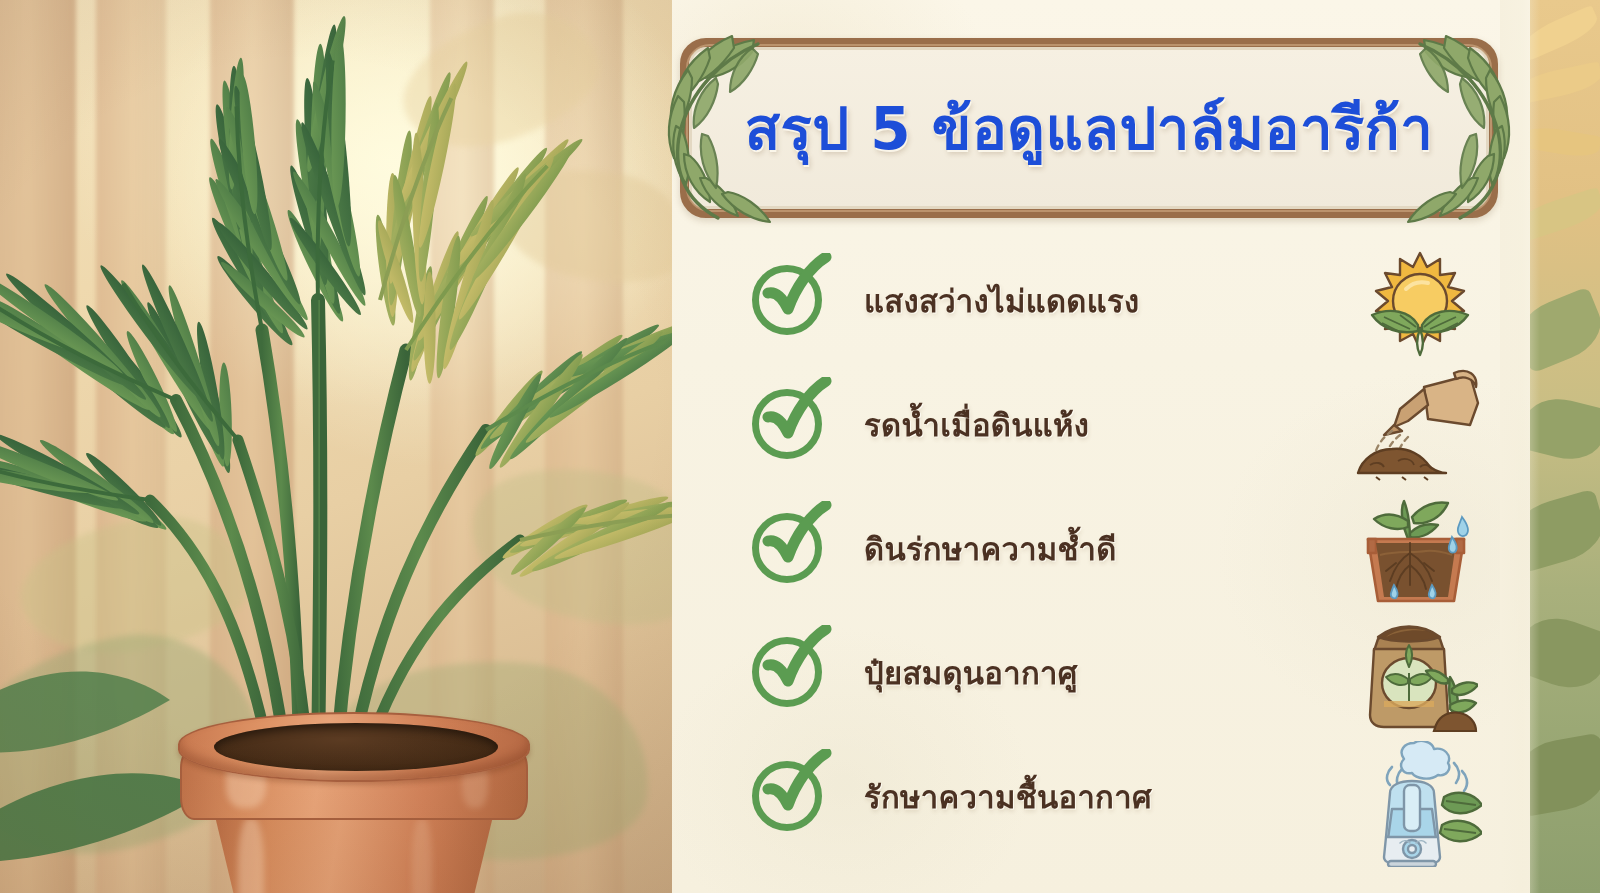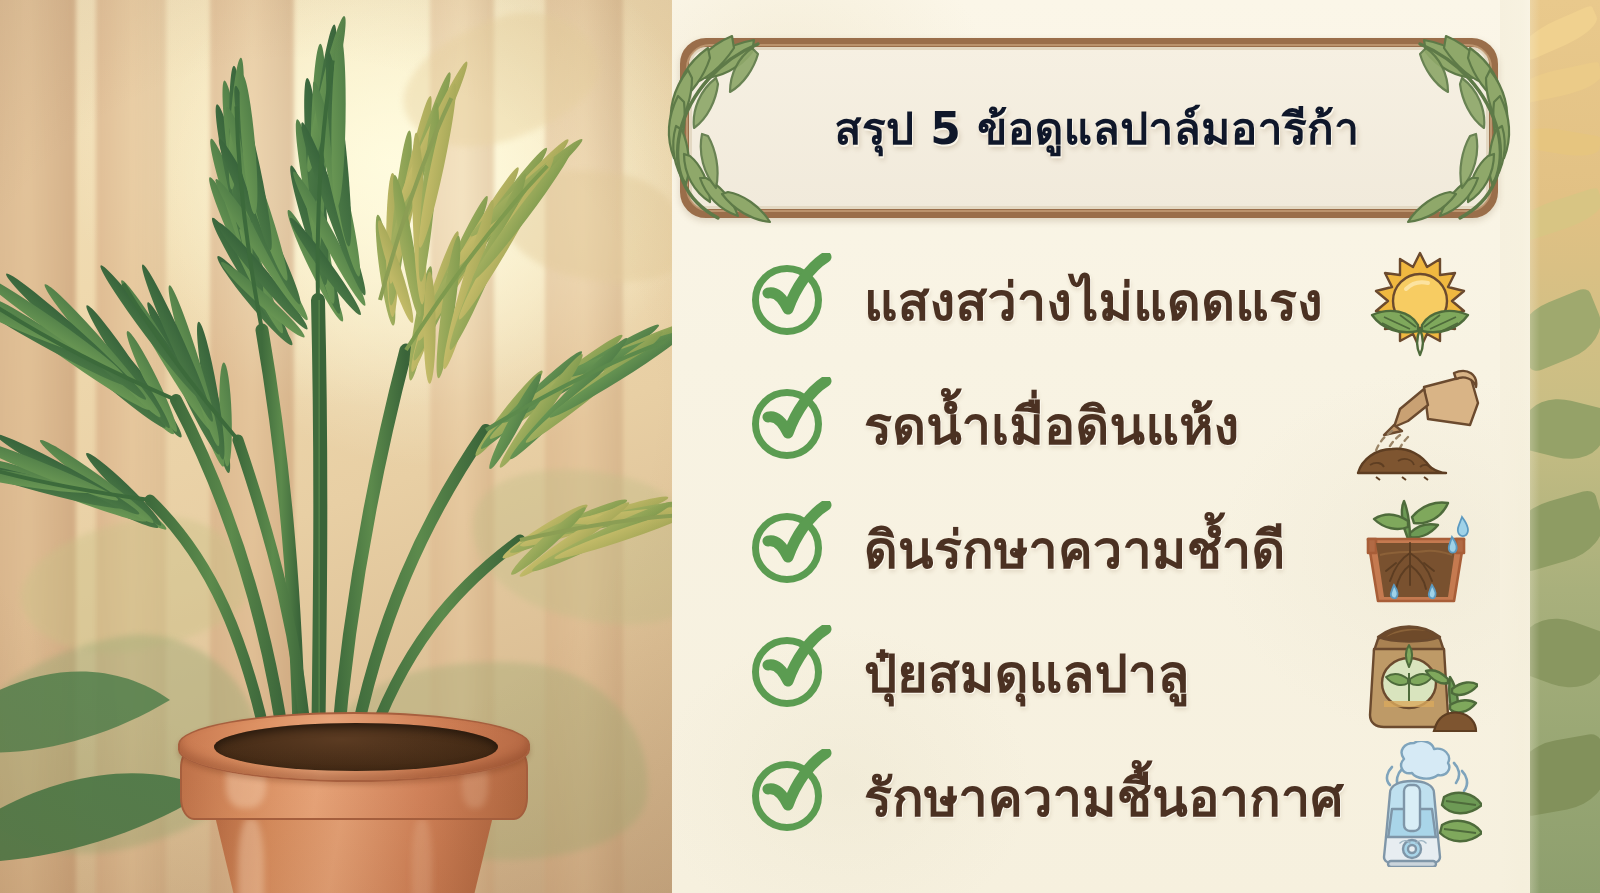--- a/index.html
+++ b/index.html
@@ -60,40 +60,40 @@
                 pointer-events:none; }
 
   
   .plaque { position:absolute; left:680px; top:38px; width:818px; height:180px; }
   .plaque-frame { position:absolute; left:0; top:0; width:818px; height:180px;
                   border:9px solid #9A6E4A; border-radius:26px;
                   background:linear-gradient(180deg,#F6F0E2 0%,#F1EADB 100%);
                   box-shadow:0 3px 7px rgba(120,90,55,.22), inset 0 0 0 3px #E3D8C2; }
   .plaque-frame::before { content:""; position:absolute; left:-3px; top:-3px; right:-3px; bottom:-3px;
                   border:2px solid #C5A079; border-radius:24px; opacity:.75; }
-  .plaque-title { position:absolute; left:8px; top:0; width:818px; height:180px;
+  .plaque-title { position:absolute; left:0; top:0; width:818px; height:180px;
                   display:flex; align-items:center; justify-content:center;
                   font-family:"DejaVu Sans","Liberation Sans",sans-serif;
-                  font-size:44px; font-weight:700; color:#0f172a; letter-spacing:.5px;
+                  font-size:58px; font-weight:700; color:#1d4ed8; letter-spacing:.5px;
                   text-shadow:1px 2px 0 rgba(255,252,240,.85), 2px 4px 5px rgba(120,85,50,.22);
                   white-space:nowrap; }
 
   
   .garland { position:absolute; top:-4px; width:170px; height:190px; pointer-events:none; }
   .garland.left { left:-22px; }
   .garland.right { right:-22px; transform:scaleX(-1); }
 
   
   .list { position:absolute; left:740px; top:236px; width:740px; height:640px; }
   .row { position:absolute; left:0; width:740px; height:118px; display:flex; align-items:center; }
   .check { position:relative; flex:0 0 auto; width:84px; height:84px; margin-left:6px; }
   .check .ring { position:absolute; left:6px; top:6px; width:70px; height:70px;
                  border:7px solid #5B9C51; border-radius:50%; }
   .check .tick { position:absolute; left:14px; top:-6px; width:74px; height:74px; }
-  .row-text { flex:1 1 auto; margin-left:34px; font-size:52px; font-weight:700; color:#4B3122;
+  .row-text { flex:1 1 auto; margin-left:34px; font-size:31px; font-weight:700; color:#4B3122;
               white-space:nowrap; letter-spacing:.3px;
               text-shadow:1px 1px 0 rgba(255,253,244,.9), 1px 3px 4px rgba(120,85,50,.16); }
   .row-icon { position:relative; flex:0 0 auto; width:120px; height:112px; }
   .row-icon svg { position:absolute; left:0; top:0; }
 </style>
 </head>
 <body>
 
 <div id="root">
 
@@ -470,21 +470,21 @@
       </div>
     </div>
 
     <div class="row" style="top:378px;">
       <div class="check">
         <div class="ring"></div>
         <svg class="tick" viewBox="0 0 74 74">
           <path d="M8 40 C16 38 22 44 28 56 C36 34 50 14 66 4" fill="none" stroke="#5B9C51" stroke-width="11" stroke-linecap="round" stroke-linejoin="round"></path>
         </svg>
       </div>
-      <div class="row-text">ปุ๋ยสมดุแลปาลู</div>
+      <div class="row-text">ปุ๋ยสมดุนอากาศู</div>
       <div class="row-icon">
         <svg width="130" height="118" viewBox="0 0 130 118" style="left:-12px;">
           <g stroke="#6B4A2E" stroke-width="2.4" stroke-linejoin="round">
             <path d="M30 22 C48 10 74 10 92 22 L96 34 L26 34 Z" fill="#A98252"></path>
             <path d="M26 32 L96 32 L100 98 C100 106 94 110 86 110 L36 110 C28 110 22 106 22 98 Z" fill="#BE9A67"></path>
             <path d="M30 20 C48 6 74 6 92 20 C78 26 44 26 30 20 Z" fill="#6E4A2A"></path>
             <ellipse cx="61" cy="66" rx="27" ry="25" fill="#D9E4BE"></ellipse>
           </g>
           <g stroke="#4E6B3B" stroke-width="2" stroke-linejoin="round">
             <path d="M61 56 L61 84" fill="none"></path>

